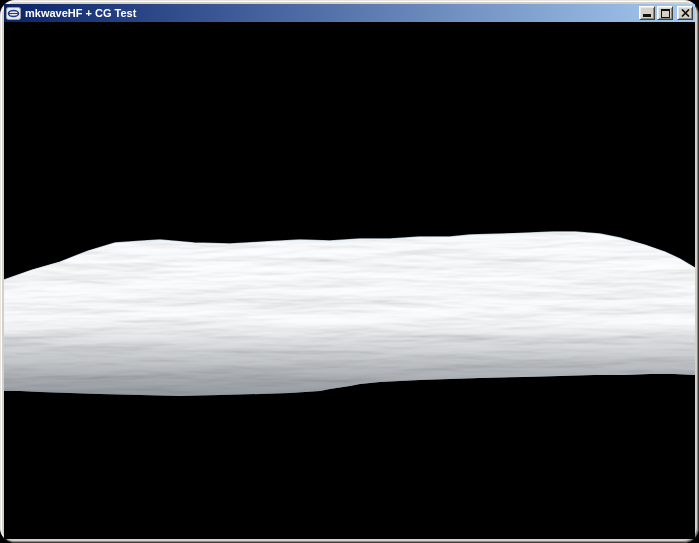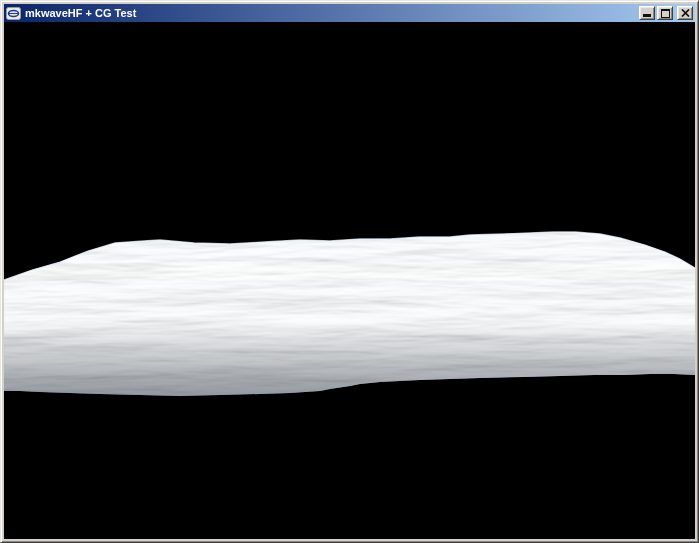--- a/index.html
+++ b/index.html
@@ -6,20 +6,21 @@
   body{font-family:"Liberation Sans", sans-serif;}
 
   .window{
     width:699px;height:543px;box-sizing:border-box;
     background:var(--chrome,#d4d0c8);
     border-top:1px solid #e8e6e2;border-left:1px solid #e8e6e2;
     border-right:1px solid #404040;border-bottom:1px solid #404040;
     box-shadow: inset 1px 1px 0 #ffffff, inset -1px -1px 0 #8a877f;
     padding:3px;
     position:relative;
+    border-radius:15px;
   }
 
   .titlebar{
     height:18px;
     display:flex;align-items:center;
     background:linear-gradient(90deg, var(--titlebar-left,#0a246a), var(--titlebar-right,#a6caf0));
     padding:0 2px;
     user-select:none;
   }
   .app-icon{width:15px;height:13px;flex:0 0 auto;display:block;}

